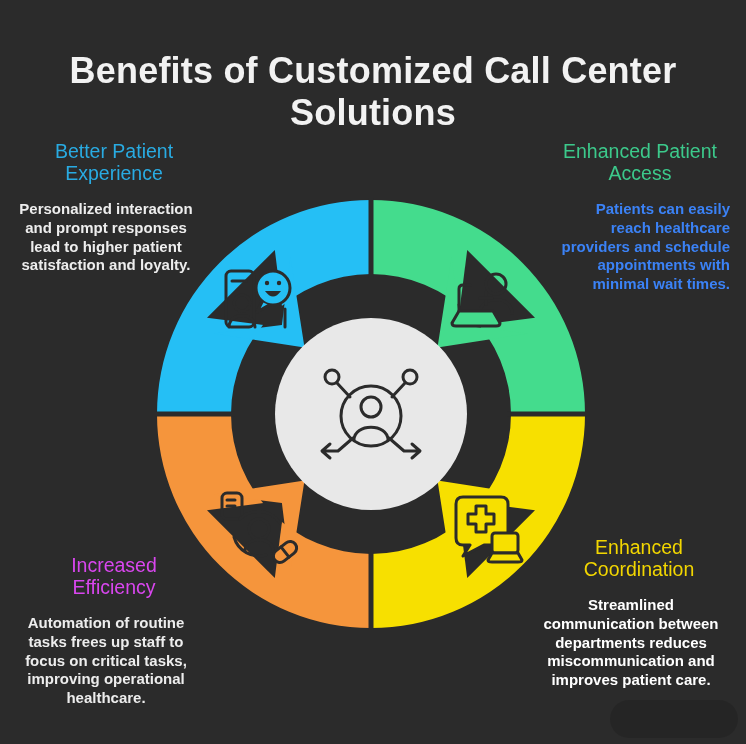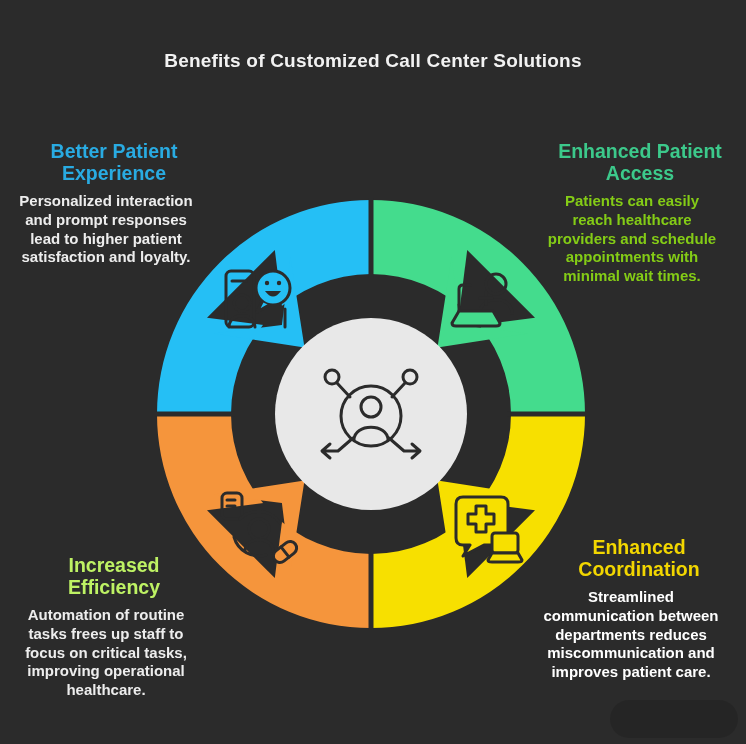--- a/index.html
+++ b/index.html
@@ -6,31 +6,31 @@
   body{
     width:746px;height:744px;
     background:#2B2B2B;
     font-family:"Liberation Sans", sans-serif;
     position:relative;
     overflow:hidden;
   }
   .page-title{
     position:absolute;top:50px;left:0;width:746px;
     text-align:center;
-    font-size:19px;font-weight:700;color:#F2F2F2;
+    font-size:36px;font-weight:700;color:#F2F2F2;
     letter-spacing:0.2px;
   }
   .corner{position:absolute;text-align:center;}
   .corner .heading{
-    font-size:19.5px;font-weight:700;line-height:1.14;
+    font-size:19.5px;font-weight:400;line-height:1.14;
     white-space:pre-line;margin:0 0 4px 16px;
   }
   .corner .body{
     font-size:15px;font-weight:700;line-height:1.24;
-    color:#EDEDED;white-space:pre-line;margin:8px;
+    color:#EDEDED;white-space:pre-line;margin:16px;
   }
   .tl{left:0;top:140px;width:212px;}
   .tr{left:518px;top:140px;width:228px;}
   .bl{left:0;top:554px;width:212px;}
   .br{left:516px;top:536px;width:230px;}
   .diagram-wrap{position:absolute;left:155px;top:198px;width:432px;height:432px;}
   .line-icon{fill:none;stroke:#2B2B2B;stroke-width:3;stroke-linecap:round;stroke-linejoin:round;}
   .inkfill{fill:#2B2B2B;stroke:none;}
   .watermark{
     position:absolute;right:8px;bottom:6px;width:128px;height:38px;
@@ -47,29 +47,29 @@
 Experience</p>
   <p class="body" style="color: rgb(237, 237, 237);">Personalized interaction
 and prompt responses
 lead to higher patient
 satisfaction and loyalty.</p>
 </div>
 
 <div class="corner tr">
   <p class="heading" style="color: rgb(60, 201, 139);">Enhanced Patient
 Access</p>
-  <p class="body" style="color: #84cc16;">Patients can easily
+  <p class="body" style="color: #3b82f6; text-align: right;">Patients can easily
 reach healthcare
 providers and schedule
 appointments with
 minimal wait times.</p>
 </div>
 
 <div class="corner bl">
-  <p class="heading" style="color: #bef264;">Increased
+  <p class="heading" style="color: #d946ef;">Increased
 Efficiency</p>
   <p class="body" style="color: rgb(237, 237, 237);">Automation of routine
 tasks frees up staff to
 focus on critical tasks,
 improving operational
 healthcare.</p>
 </div>
 
 <div class="corner br">
   <p class="heading" style="color: rgb(242, 214, 0);">Enhanced

